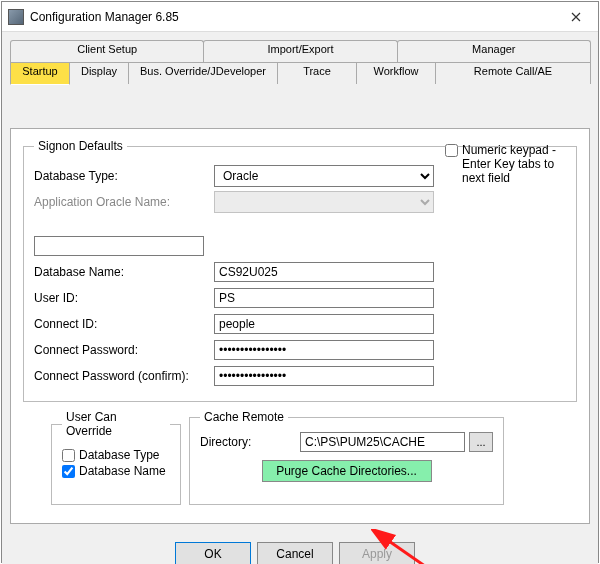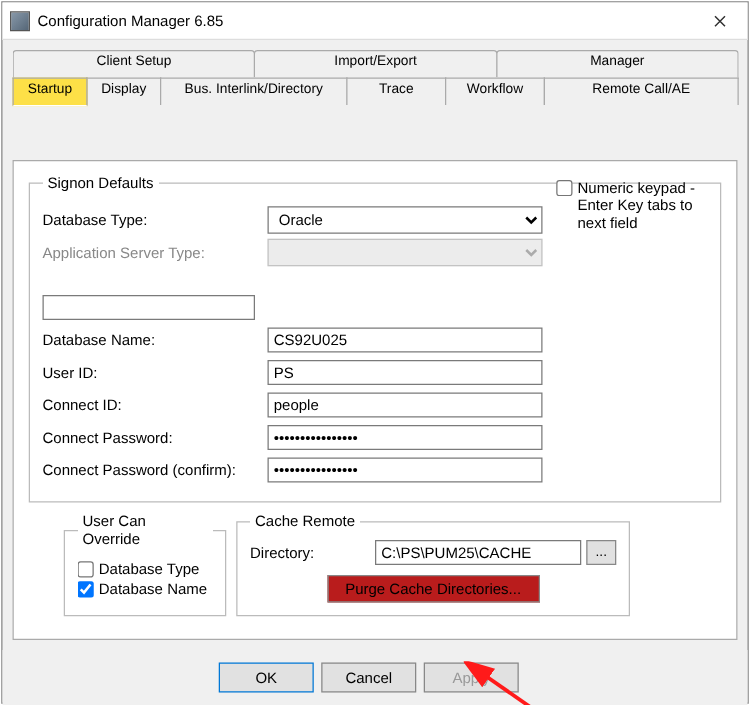--- a/index.html
+++ b/index.html
@@ -141,23 +141,23 @@
   .cache .drow .clabel { width:100px; }
   .cache input[type=text] { flex:1; }
   .browsebtn {
     width:24px; height:20px; margin-left:4px;
     border:1px solid #888; background:#e1e1e1;
     display:flex; align-items:center; justify-content:center;
     font-size:11px;
   }
   .purgebtn {
     display:block;
-    margin:8px auto 0 auto;
+    margin:8px auto 12px auto;
     width:170px; height:22px;
-    border:1px solid #888; background:#b91c1c;
+    border:1px solid #888; background:#86efac;
     font:inherit;
   }
 
   .dlgbuttons {
     display:flex;
     justify-content:center;
     gap:6px;
     padding:10px 10px 12px 0;
     background:#f0f0f0;
   }
@@ -192,21 +192,21 @@
   <div class="client">
     <div class="tabs">
       <div class="tabrow top">
         <div class="tab">Client Setup</div>
         <div class="tab">Import/Export</div>
         <div class="tab">Manager</div>
       </div>
       <div class="tabrow">
         <div class="tab active" style="flex:0 0 60px">Startup</div>
         <div class="tab" style="flex:0 0 60px">Display</div>
-        <div class="tab" style="flex:0 0 150px">Bus. Interlink/Directory</div>
+        <div class="tab" style="flex:0 0 150px">Bus. Override/JDeveloper</div>
         <div class="tab" style="flex:0 0 80px">Trace</div>
         <div class="tab" style="flex:0 0 80px">Workflow</div>
         <div class="tab" style="flex:1">Remote Call/AE</div>
       </div>
     </div>
 
     <div class="tabpage">
 
       <div class="topright">
         <input type="checkbox" style="">
@@ -216,21 +216,21 @@
       <fieldset>
         <legend>Signon Defaults</legend>
 
         <div class="row">
           <div class="lbl">Database Type:</div>
           <select class="fld">
             <option>Oracle</option>
           </select>
         </div>
         <div class="row">
-          <div class="lbl disabled">Application Server Type:</div>
+          <div class="lbl disabled">Application Oracle Name:</div>
           <select class="fld disabled" disabled=""><option></option></select>
         </div>
         <div class="row" style="height:14px"></div>
         <div class="row">
           <input type="text" class="fld-sm" value="" style="">
         </div>
         <div class="row">
           <div class="lbl">Database Name:</div>
           <input type="text" class="fld" value="CS92U025" style="">
         </div>

